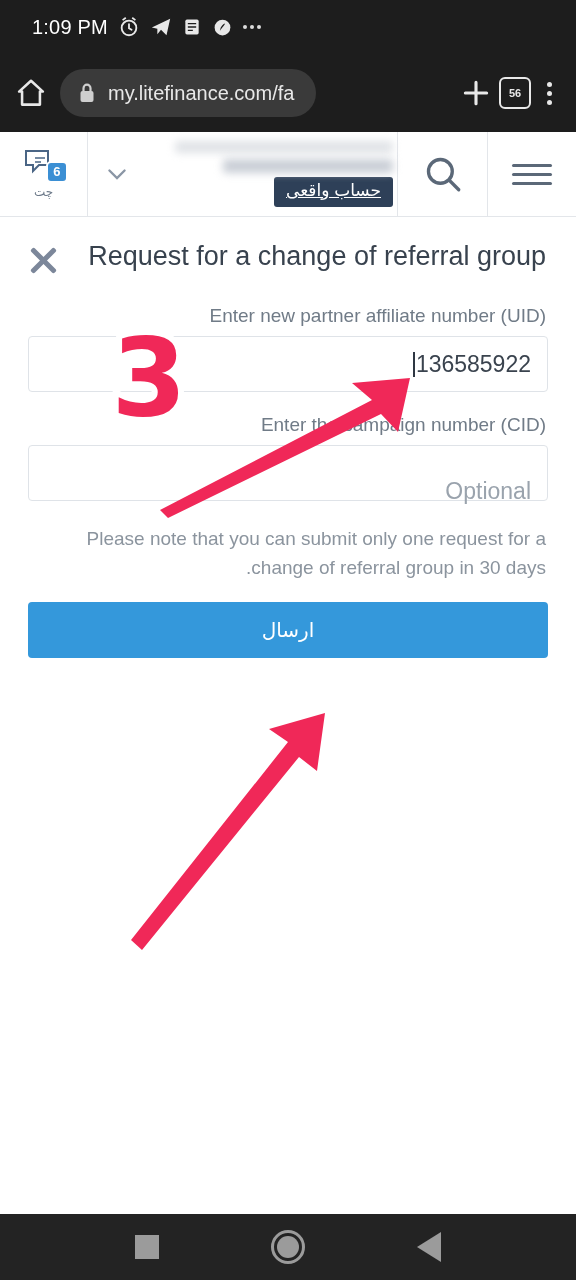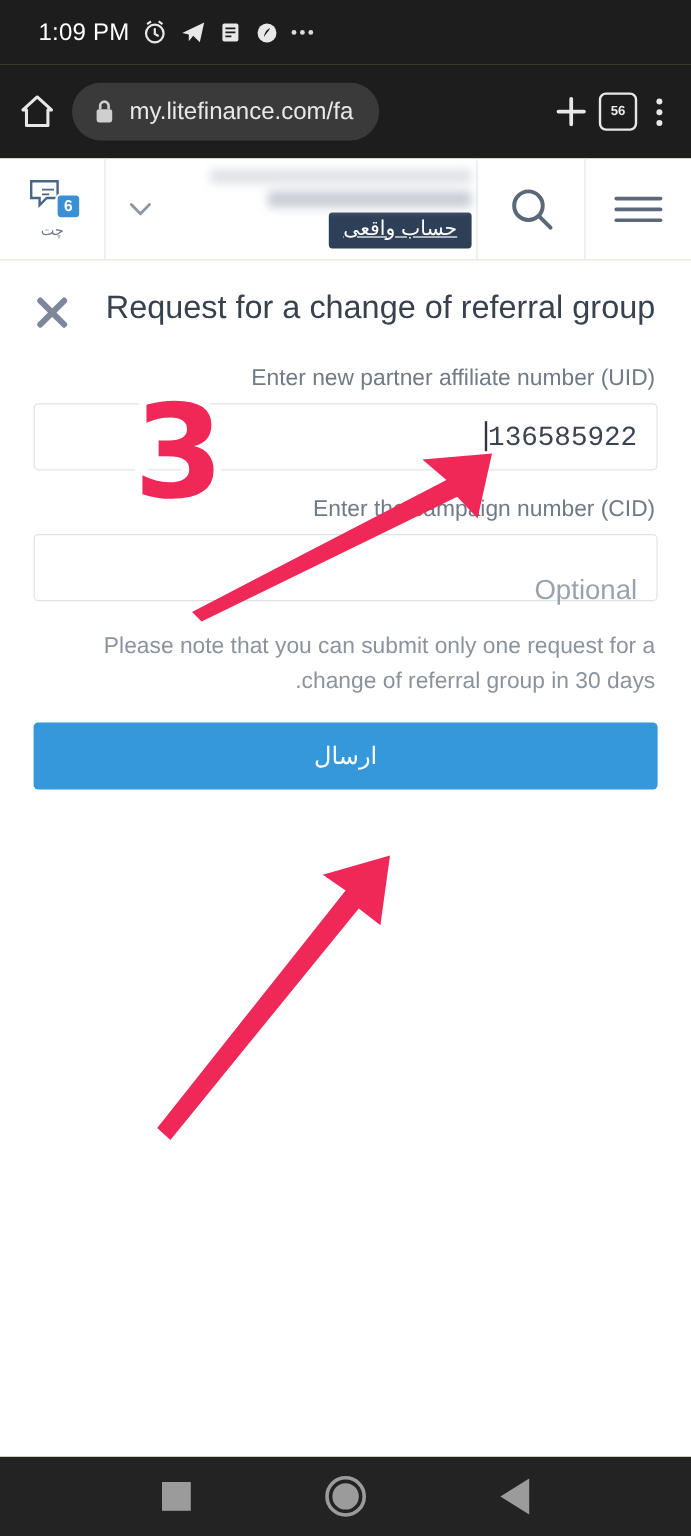--- a/index.html
+++ b/index.html
@@ -2,21 +2,21 @@
 <html><head>
 <meta charset="utf-8">
 <style>
   * { margin:0; padding:0; box-sizing:border-box; }
   html, body {
     width:576px; height:1280px;
     background:#ffffff;
     font-family:"Liberation Sans","DejaVu Sans",sans-serif;
     overflow:hidden;
   }
-  #screen { position:relative; width:576px; height:1280px; background:#bef264; }
+  #screen { position:relative; width:576px; height:1280px; background:#fef9c3; }
 
   
   .statusbar{
     position:absolute; top:0; left:0; width:576px; height:54px;
     background:#1d1d1d; display:flex; align-items:center;
     padding:0 14px 0 32px; color:#f2f2f2;
   }
   .sb-left{ display:flex; align-items:center; gap:10px; flex:1; }
   .sb-time{ font-size:20px; letter-spacing:.2px; color:#fff; }
   .sb-right{ display:flex; align-items:center; gap:9px; }
@@ -108,21 +108,21 @@
   }
   .field-label{
     text-align:right; font-size:19px; color:#707b87; padding:0 30px 0 30px;
     margin-top:22px; margin-bottom:9px;
   }
   .field-box{
     margin:0 28px; height:56px; border:1px solid #dfe3e8; border-radius:4px;
     background:#fff; display:flex; align-items:center; justify-content:flex-end;
     padding:0 16px;
   }
-  .field-value{ font-size:23px; color:#3a434e; position:relative;font-family:Liberation Mono, monospace; }
+  .field-value{ font-size:23px; color:#3a434e; position:relative; }
   .caret{
     display:inline-block; width:2px; height:25px; background:#2e3742;
     vertical-align:-5px; margin-right:1px;
   }
   .field-ph{ font-size:23px; color:#9aa3ad;margin-top:36px; }
   .note{
     text-align:right; font-size:19px; line-height:1.5; color:#8b949e;
     padding:24px 30px 0 30px; direction:rtl;
   }
   .submit{

